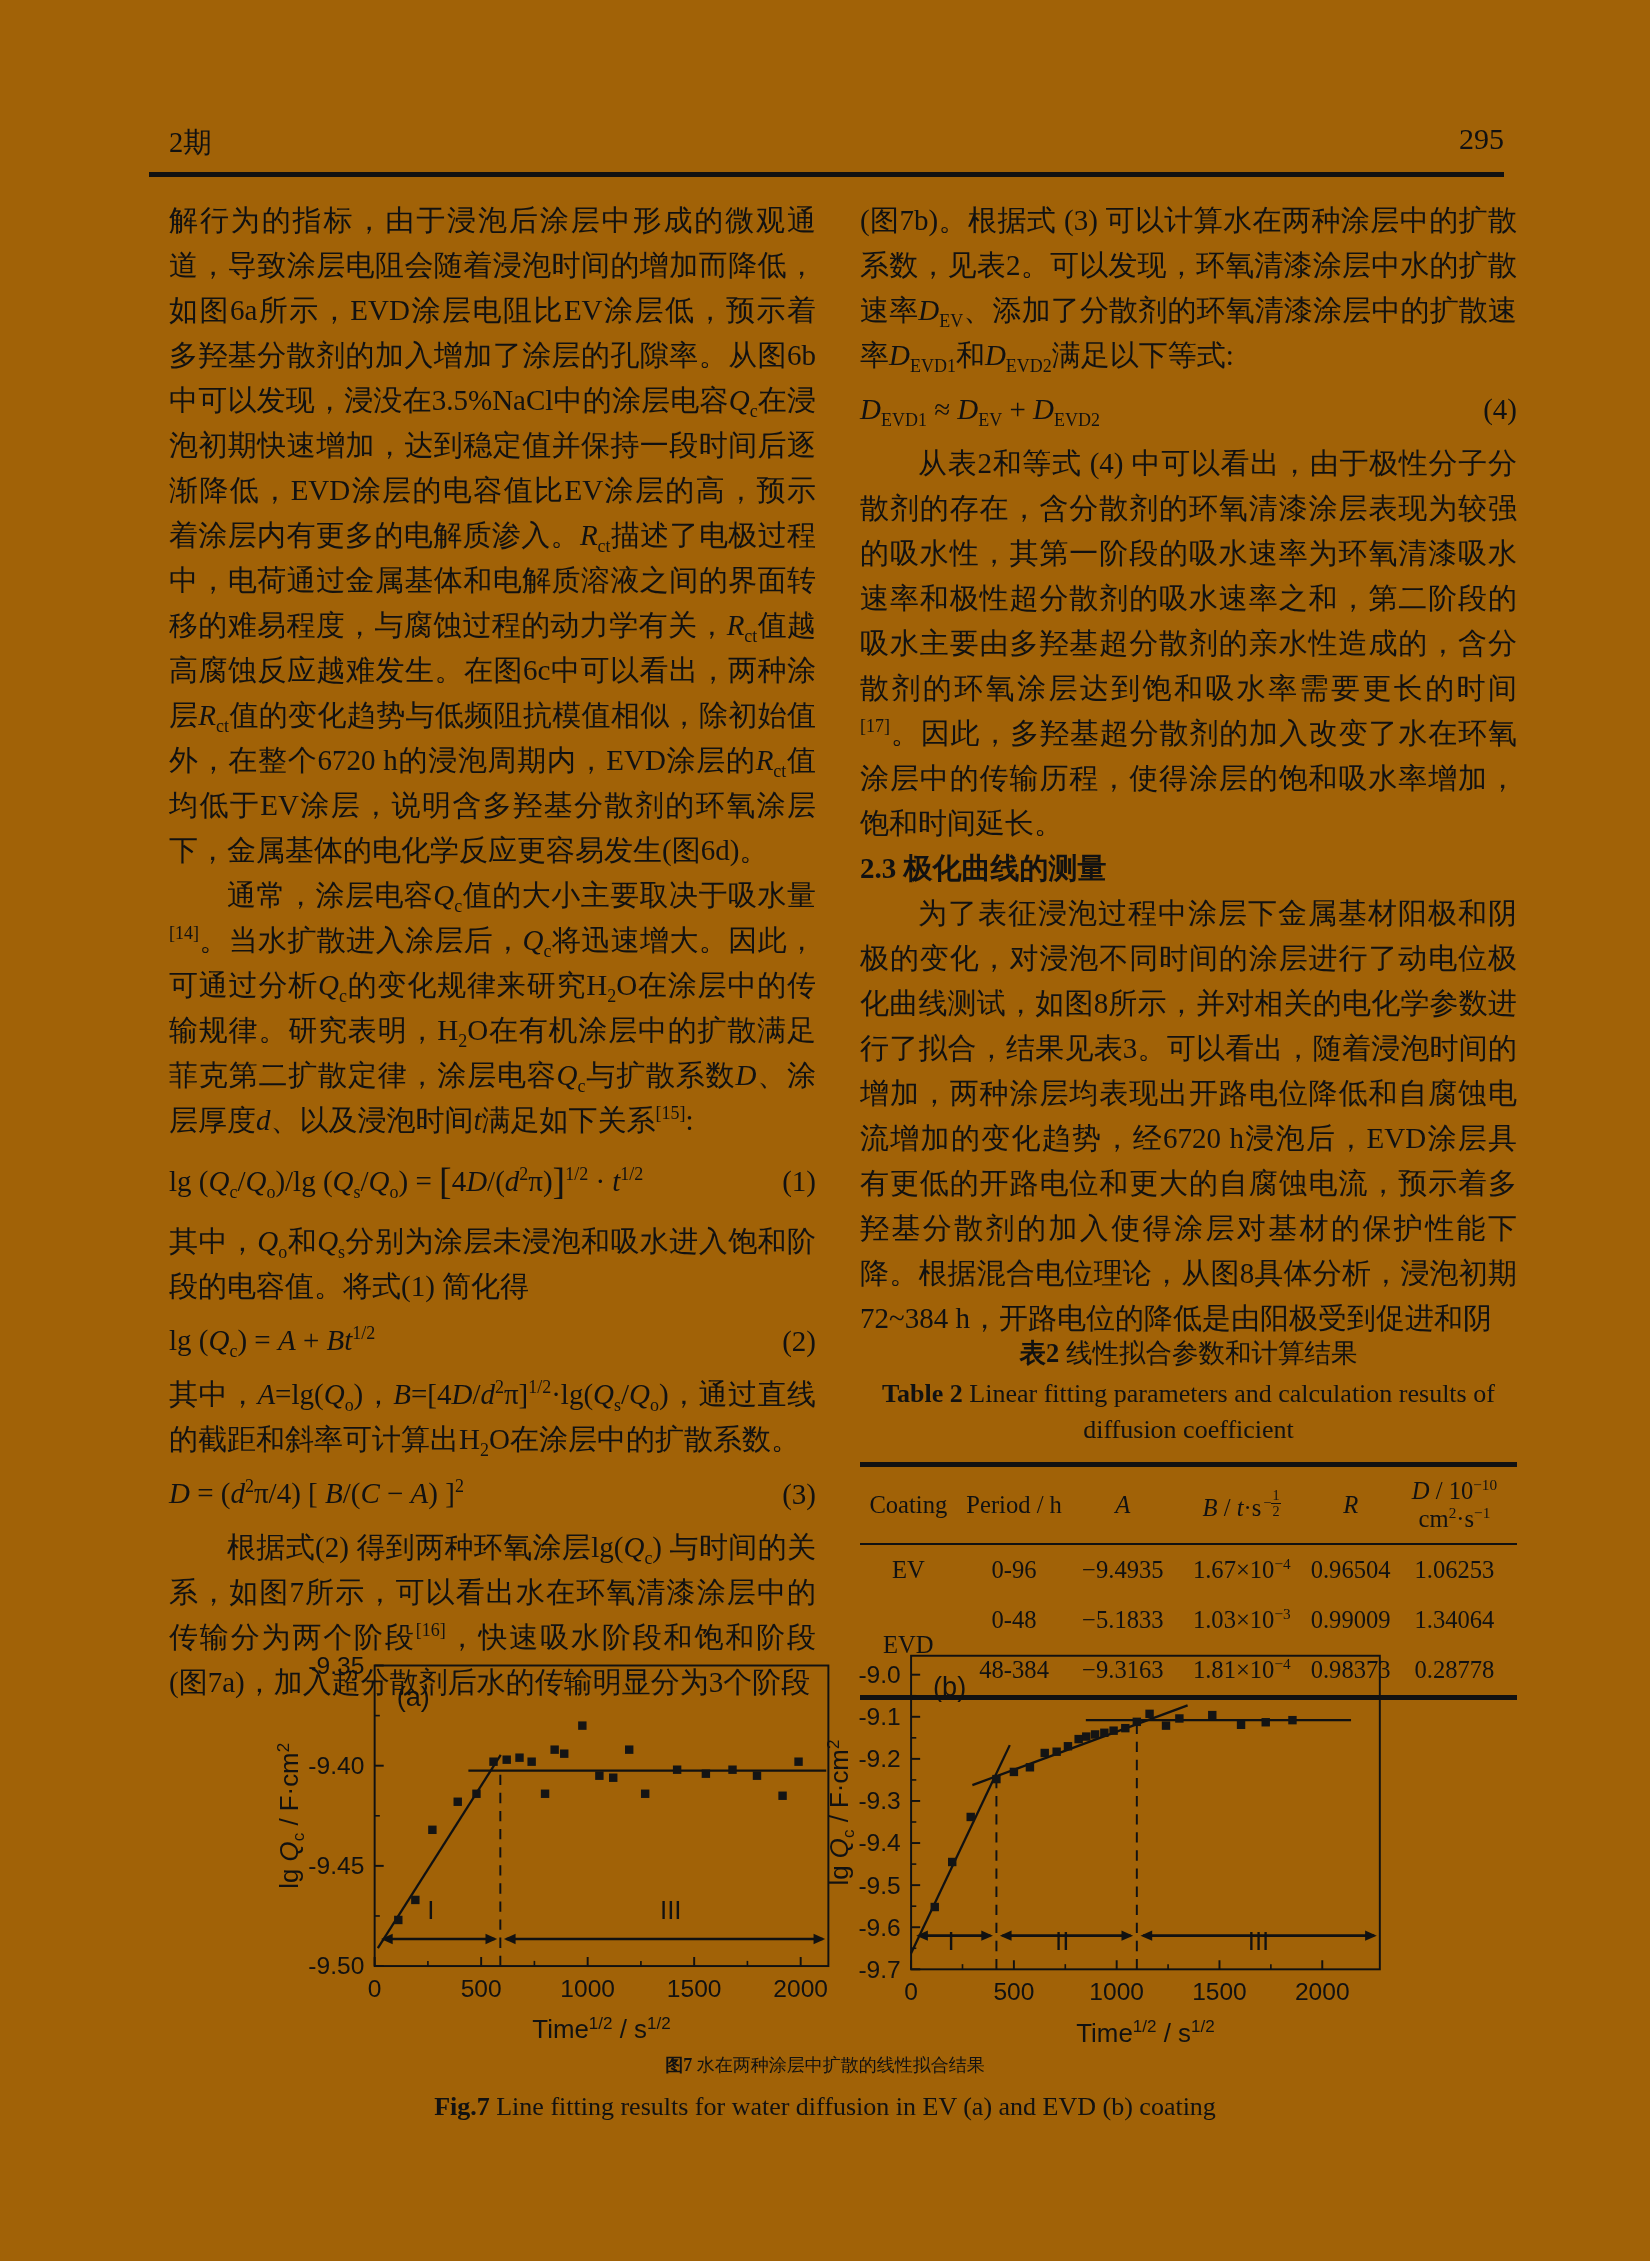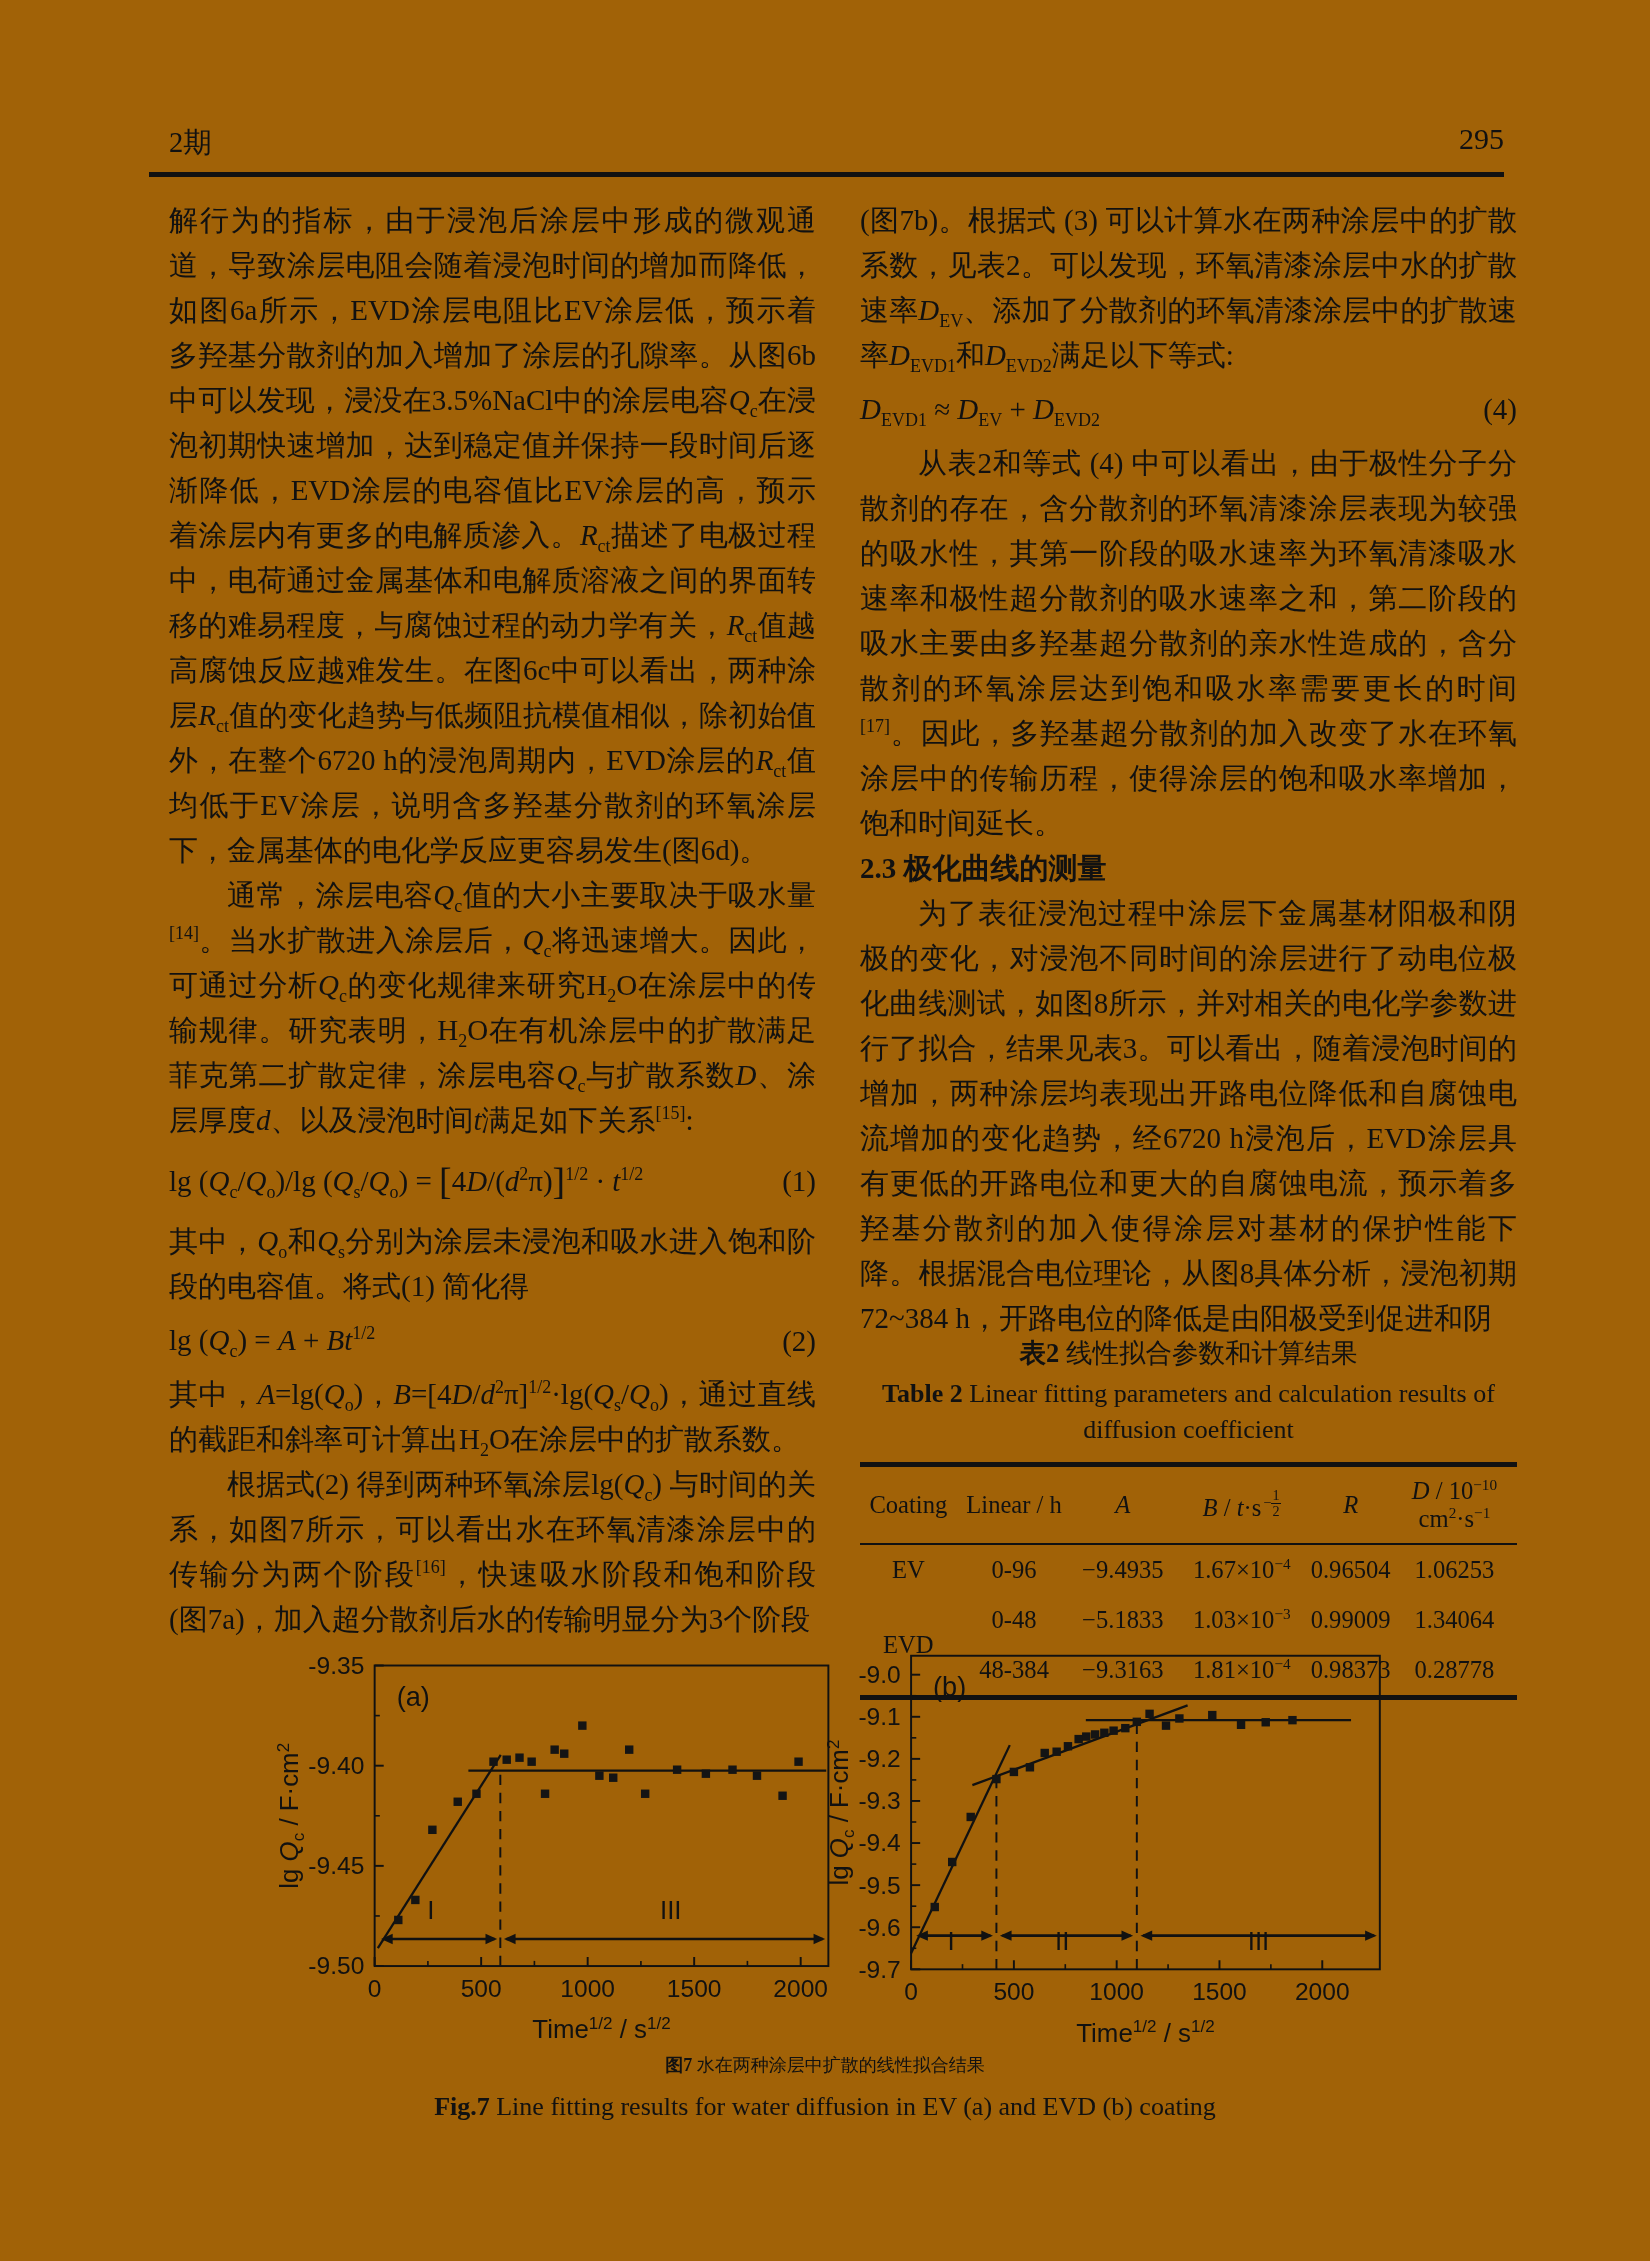--- a/index.html
+++ b/index.html
@@ -49,20 +49,21 @@
   <div class="rh-page">295</div>
   <div class="head-rule"></div>
 
   <div class="col col-left">
       <p class="para">解行为的指标，由于浸泡后涂层中形成的微观通道，导致涂层电阻会随着浸泡时间的增加而降低，如图6a所示，EVD涂层电阻比EV涂层低，预示着多羟基分散剂的加入增加了涂层的孔隙率。从图6b中可以发现，浸没在3.5%NaCl中的涂层电容<i>Q</i><sub>c</sub>在浸泡初期快速增加，达到稳定值并保持一段时间后逐渐降低，EVD涂层的电容值比EV涂层的高，预示着涂层内有更多的电解质渗入。<i>R</i><sub>ct</sub>描述了电极过程中，电荷通过金属基体和电解质溶液之间的界面转移的难易程度，与腐蚀过程的动力学有关，<i>R</i><sub>ct</sub>值越高腐蚀反应越难发生。在图6c中可以看出，两种涂层<i>R</i><sub>ct</sub>值的变化趋势与低频阻抗模值相似，除初始值外，在整个6720 h的浸泡周期内，EVD涂层的<i>R</i><sub>ct</sub>值均低于EV涂层，说明含多羟基分散剂的环氧涂层下，金属基体的电化学反应更容易发生(图6d)。</p>
       <p class="para indent">通常，涂层电容<i>Q</i><sub>c</sub>值的大小主要取决于吸水量<sup>[14]</sup>。当水扩散进入涂层后，<i>Q</i><sub>c</sub>将迅速增大。因此，可通过分析<i>Q</i><sub>c</sub>的变化规律来研究H<sub>2</sub>O在涂层中的传输规律。研究表明，H<sub>2</sub>O在有机涂层中的扩散满足菲克第二扩散定律，涂层电容<i>Q</i><sub>c</sub>与扩散系数<i>D</i>、涂层厚度<i>d</i>、以及浸泡时间<i>t</i>满足如下关系<sup>[15]</sup>:</p>
       <div class="equation"><span class="eq-body">lg (<i>Q</i><sub>c</sub>/<i>Q</i><sub>o</sub>)/lg (<i>Q</i><sub>s</sub>/<i>Q</i><sub>o</sub>) = <span class="bk">[</span>4<i>D</i>/(<i>d</i><sup>2</sup>π)<span class="bk">]</span><sup>1/2</sup> · <i>t</i><sup>1/2</sup></span><span class="eq-num">(1)</span></div>
       <p class="para">其中，<i>Q</i><sub>o</sub>和<i>Q</i><sub>s</sub>分别为涂层未浸泡和吸水进入饱和阶段的电容值。将式(1) 简化得</p>
       <div class="equation"><span class="eq-body">lg (<i>Q</i><sub>c</sub>) = <i>A</i> + <i>Bt</i><sup>1/2</sup></span><span class="eq-num">(2)</span></div>
       <p class="para">其中，<i>A</i>=lg(<i>Q</i><sub>o</sub>)，<i>B</i>=[4<i>D</i>/<i>d</i><sup>2</sup>π]<sup>1/2</sup>·lg(<i>Q</i><sub>s</sub>/<i>Q</i><sub>o</sub>)，通过直线的截距和斜率可计算出H<sub>2</sub>O在涂层中的扩散系数。</p>
+      <div class="equation"><span class="eq-body"><i>D</i> = (<i>d</i><sup>2</sup>π/4) [ <i>B</i>/(<i>C</i> − <i>A</i>) ]<sup>2</sup></span><span class="eq-num">(3)</span></div>
       <p class="para indent">根据式(2) 得到两种环氧涂层lg(<i>Q</i><sub>c</sub>) 与时间的关系，如图7所示，可以看出水在环氧清漆涂层中的传输分为两个阶段<sup>[16]</sup>，快速吸水阶段和饱和阶段 (图7a)，加入超分散剂后水的传输明显分为3个阶段</p>
     </div>
   <div class="col col-right">
       <p class="para">(图7b)。根据式 (3) 可以计算水在两种涂层中的扩散系数，见表2。可以发现，环氧清漆涂层中水的扩散速率<i>D</i><sub>EV</sub>、添加了分散剂的环氧清漆涂层中的扩散速率<i>D</i><sub>EVD1</sub>和<i>D</i><sub>EVD2</sub>满足以下等式:</p>
       <div class="equation"><span class="eq-body"><i>D</i><sub>EVD1</sub> ≈ <i>D</i><sub>EV</sub> + <i>D</i><sub>EVD2</sub></span><span class="eq-num">(4)</span></div>
       <p class="para indent">从表2和等式 (4) 中可以看出，由于极性分子分散剂的存在，含分散剂的环氧清漆涂层表现为较强的吸水性，其第一阶段的吸水速率为环氧清漆吸水速率和极性超分散剂的吸水速率之和，第二阶段的吸水主要由多羟基超分散剂的亲水性造成的，含分散剂的环氧涂层达到饱和吸水率需要更长的时间<sup>[17]</sup>。因此，多羟基超分散剂的加入改变了水在环氧涂层中的传输历程，使得涂层的饱和吸水率增加，饱和时间延长。</p>
       <div class="subheading">2.3 极化曲线的测量</div>
       <p class="para indent">为了表征浸泡过程中涂层下金属基材阳极和阴极的变化，对浸泡不同时间的涂层进行了动电位极化曲线测试，如图8所示，并对相关的电化学参数进行了拟合，结果见表3。可以看出，随着浸泡时间的增加，两种涂层均表现出开路电位降低和自腐蚀电流增加的变化趋势，经6720 h浸泡后，EVD涂层具有更低的开路电位和更大的自腐蚀电流，预示着多羟基分散剂的加入使得涂层对基材的保护性能下降。根据混合电位理论，从图8具体分析，浸泡初期72~384 h，开路电位的降低是由阳极受到促进和阴</p>
     </div>
 
@@ -74,21 +75,21 @@
           <col style="width: 97px;">
           <col style="width: 116px;">
           <col style="width: 103px;">
           <col style="width: 136px;">
           <col style="width: 78px;">
           <col style="width: 126px;">
         </colgroup>
       <thead>
           <tr id="t2-head-row">
             <th>Coating</th>
-            <th>Linear / h</th>
+            <th>Period / h</th>
             <th><i>A</i></th>
             <th><i>B</i> / <i>t</i>·s<span class="hdr-exp">−<span class="sfrac"><span class="top">1</span><span class="bot">2</span></span></span></th>
             <th><i>R</i></th>
             <th><i>D</i> / 10<sup>−10</sup> cm<sup>2</sup>·s<sup>−1</sup></th>
           </tr>
         </thead>
       <tbody id="t2-body">
           <tr>
             <td rowspan="1">EV</td>
             <td>0-96</td>

